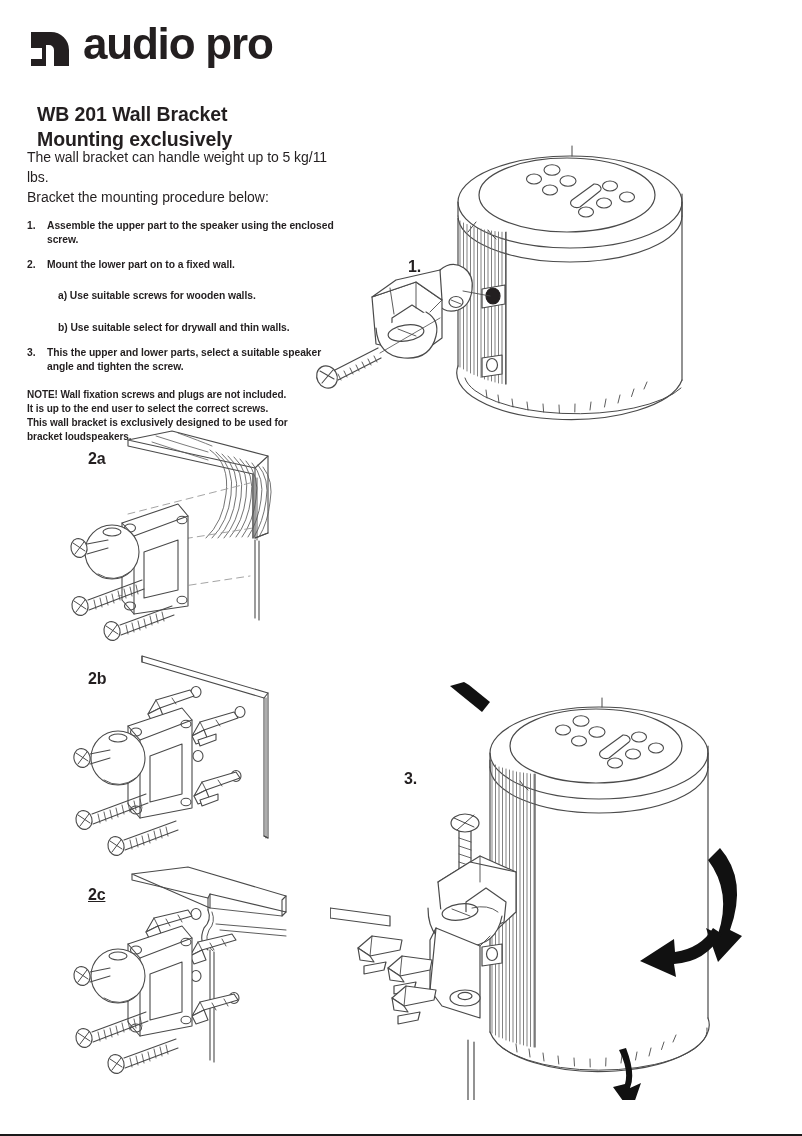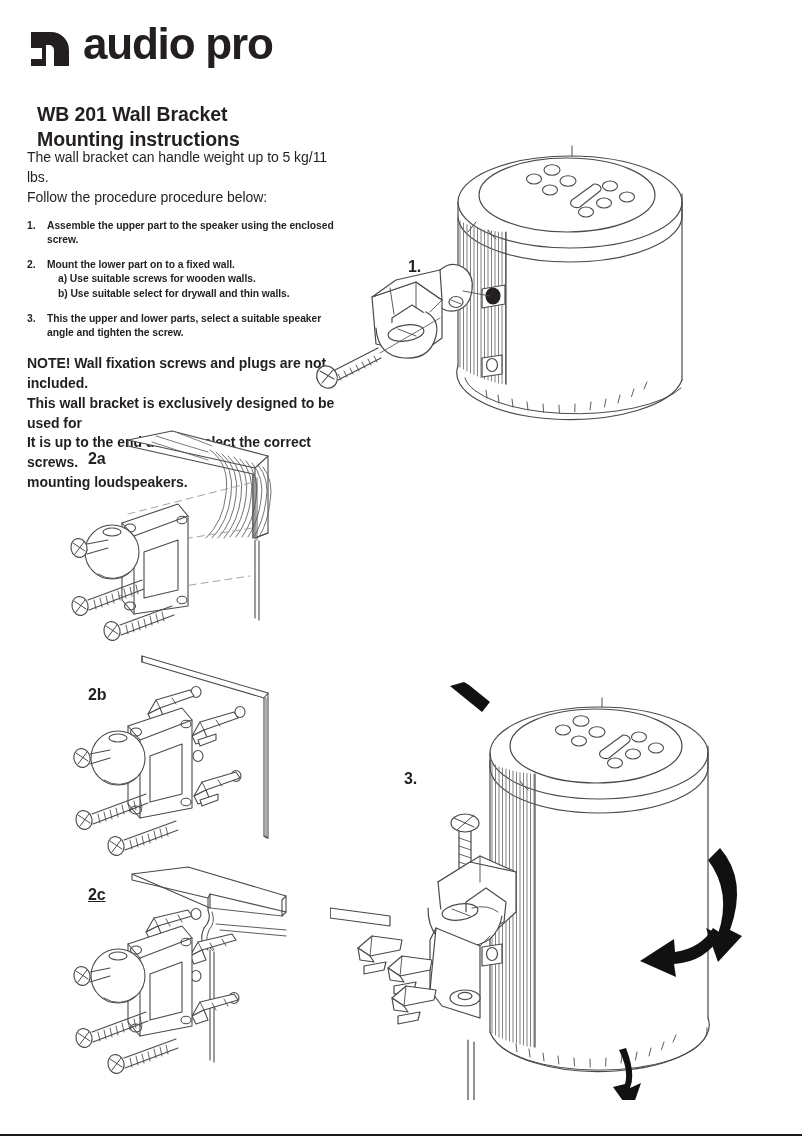--- a/index.html
+++ b/index.html
@@ -42,35 +42,35 @@
     white-space:nowrap;
   }
 
   
   #copy{position:absolute;left:27px;top:148px;width:312px;}
   .lede{font-size:14px;font-weight:400;line-height:1.42;letter-spacing:-0.05px;}
   .steps{margin-top:11px;}
   .step{display:flex;font-size:10.3px;font-weight:600;line-height:1.42;margin-bottom:10px;letter-spacing:-0.05px;}
   .step-num{width:20px;flex:0 0 20px;}
   .step-body{flex:1;}
-  .substep{display:block;padding-left:11px;}
-  .note{margin-top:13px;font-size:14px;font-weight:600;line-height:1.42;letter-spacing:-0.05px;}
+  .substep{display:block;padding-left:11px;margin-top:17px;}
+  .note{margin-top:13px;font-size:10px;font-weight:600;line-height:1.42;letter-spacing:-0.05px;}
   .note b{font-weight:800;}
 
   
   .fig-label{
     position:absolute;
     font-size:16px;
     font-weight:800;
     color:#231f20;
     letter-spacing:-0.2px;
   }
   #label-1{left:408px;top:258px;}
   #label-2a{left:88px;top:450px;}
-  #label-2b{left:88px;top:686px;}
+  #label-2b{left:88px;top:670px;}
   #label-2c{left:88px;top:886px;text-decoration:underline;}
   #label-3{left:404px;top:770px;}
 
   
   .fig{position:absolute;}
   #fig1{left:300px;top:122px;width:480px;height:380px;}
   #fig2a{left:60px;top:428px;width:250px;height:218px;}
   #fig2b{left:60px;top:648px;width:250px;height:218px;}
   #fig2c{left:60px;top:864px;width:250px;height:218px;}
   #fig3{left:330px;top:650px;width:460px;height:450px;}
@@ -86,28 +86,28 @@
       <path d="M4 12 H24 A18 18 0 0 1 42 30 V46 H27 V30 A5 5 0 0 0 22 25 H19 V46 H4 Z" fill="#231f20"></path>
       <rect x="4" y="28" width="11" height="11" fill="#ffffff"></rect>
       <path d="M4 28 H15 V39 H4 Z" fill="#ffffff"></path>
       <path d="M6.5 30.5 H12.5 V36.5 H6.5 Z" fill="#231f20" opacity="0"></path>
     </svg>
     <div id="logo-word">audio pro</div>
   </div>
 
   <div id="title-block">
     <div class="doc-title">WB 201 Wall Bracket</div>
-    <div class="doc-title">Mounting instructions</div>
+    <div class="doc-title">Mounting exclusively</div>
   </div>
 
   <div id="copy">
 
     <div class="lede">
       <div>The wall bracket can handle weight up to 5 kg/11 lbs.</div>
-      <div>Follow the procedure procedure below:</div>
+      <div>Bracket the mounting procedure below:</div>
     </div>
 
     <div class="steps">
 
       <div class="step">
         <span class="step-num">1.</span>
         <span class="step-body">Assemble the upper part to the speaker using the enclosed screw.</span>
       </div>
 
       <div class="step">
@@ -123,23 +123,23 @@
         <span class="step-num">3.</span>
         <span class="step-body">This the upper and lower parts, select a suitable speaker angle and tighten the screw.</span>
       </div>
 
     </div>
 
     <div class="note">
       <div>
         <b>NOTE!</b><span> Wall fixation screws and plugs are not included.</span>
       </div>
+      <div>It is up to the end user to select the correct screws.</div>
       <div>This wall bracket is exclusively designed to be used for</div>
-      <div>It is up to the end user to select the correct screws.</div>
-      <div>mounting loudspeakers.</div>
+      <div>bracket loudspeakers.</div>
     </div>
 
   </div>
 
   <div class="fig-label" id="label-1">1.</div>
   <div class="fig-label" id="label-2a">2a</div>
   <div class="fig-label" id="label-2b">2b</div>
   <div class="fig-label" id="label-2c">2c</div>
   <div class="fig-label" id="label-3">3.</div>
 

